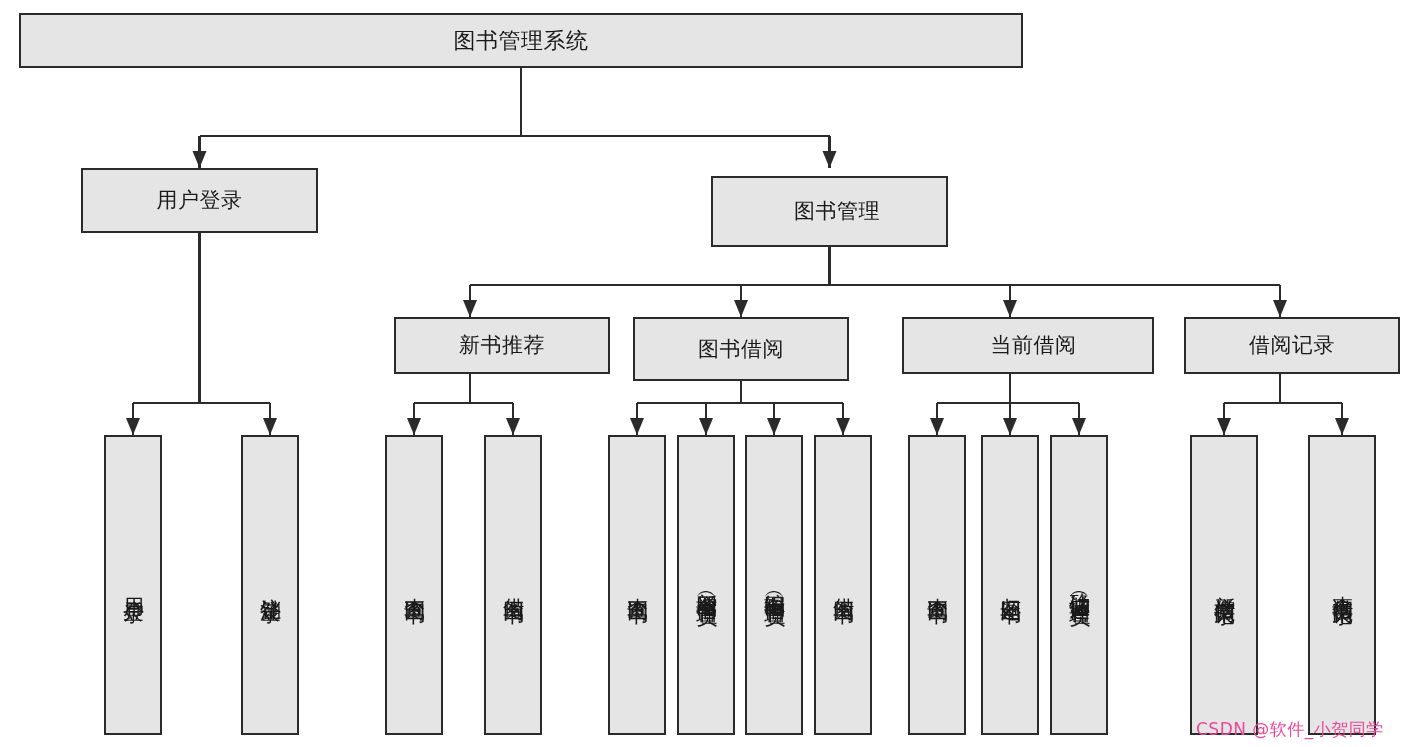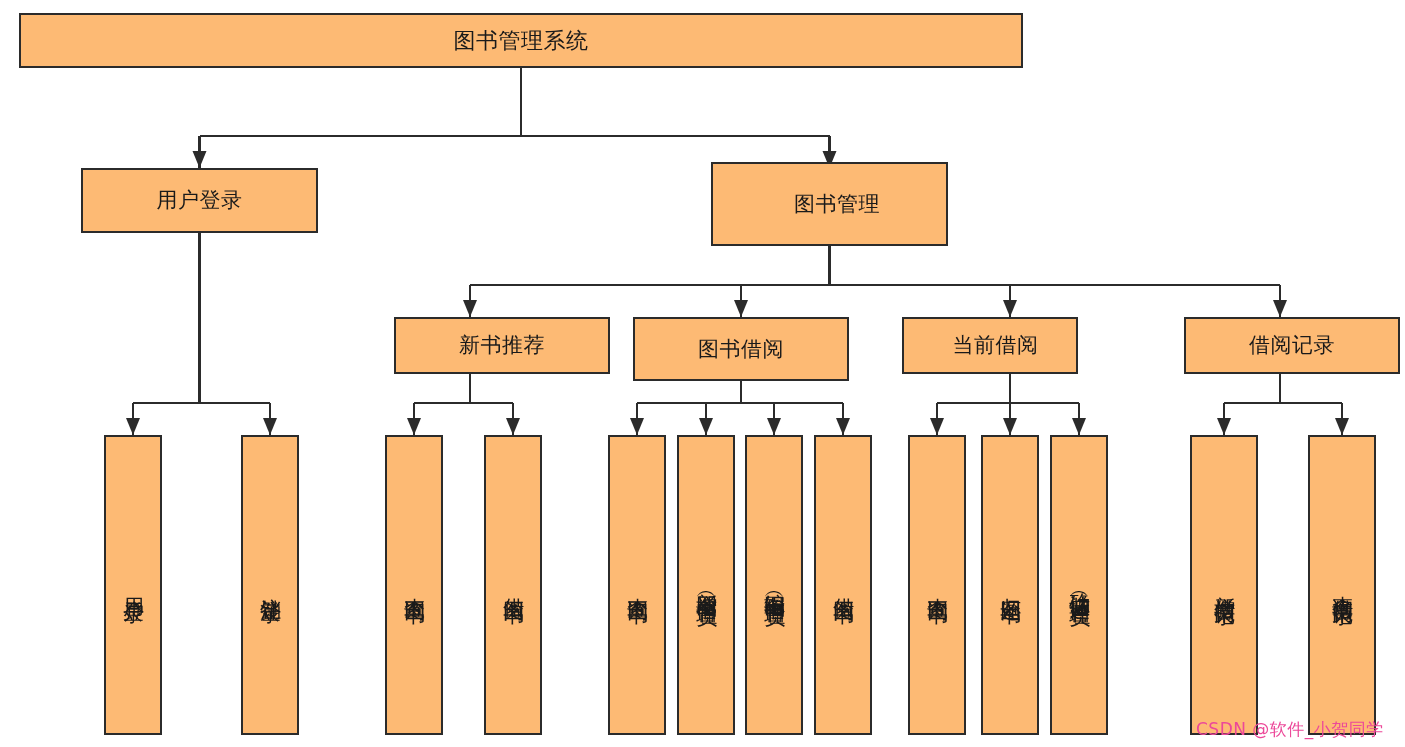--- a/index.html
+++ b/index.html
@@ -23,21 +23,21 @@
     position: absolute;
     left: 0;
     top: 0;
     width: 1405px;
     height: 747px;
     pointer-events: none;
   }
   .node {
     position: absolute;
     box-sizing: border-box;
-    background: #fdba74;
+    background: #e5e5e5;
     border: 2px solid #2b2b2b;
     display: flex;
     align-items: center;
     justify-content: center;
     color: #1a1a1a;
     z-index: 2;
   }
   .node .label {
     display: block;
     text-align: center;
@@ -133,30 +133,30 @@
       <line x1="1342" y1="403" x2="1342" y2="435" stroke="#2b2b2b" stroke-width="2.6" shape-rendering="crispEdges"></line>
       <polygon points="1335,418 1349,418 1342,435" fill="#2b2b2b"></polygon>
     </svg>
   <div id="nodes-layer">
       <div class="node horiz root" style="left: 19px; top: 13px; width: 1004px; height: 55px;">
         <span class="label">图书管理系统</span>
       </div>
       <div class="node horiz" style="left: 81px; top: 168px; width: 237px; height: 65px;">
         <span class="label">用户登录</span>
       </div>
-      <div class="node horiz" style="left: 711px; top: 162px; width: 237px; height: 84px; padding-left: 15px;">
+      <div class="node horiz" style="left: 711px; top: 176px; width: 237px; height: 71px; padding-left: 15px;">
         <span class="label">图书管理</span>
       </div>
       <div class="node horiz" style="left: 362px; top: 317px; width: 216px; height: 57px; margin-left: 32px;">
         <span class="label">新书推荐</span>
       </div>
       <div class="node horiz" style="left: 633px; top: 317px; width: 216px; height: 64px;">
         <span class="label">图书借阅</span>
       </div>
-      <div class="node horiz" style="left: 902px; top: 317px; width: 176px; height: 57px; padding-left: 11px;">
+      <div class="node horiz" style="left: 902px; top: 317px; width: 252px; height: 57px; padding-left: 11px;">
         <span class="label">当前借阅</span>
       </div>
       <div class="node horiz" style="left: 1172px; top: 317px; width: 216px; height: 57px; margin-left: 12px;">
         <span class="label">借阅记录</span>
       </div>
       <div class="node vert" style="left: 104px; top: 435px; width: 58px; height: 300px;">
         <span class="label">用户登录</span>
       </div>
       <div class="node vert" style="left: 241px; top: 435px; width: 58px; height: 300px;">
         <span class="label">注销登录</span>

